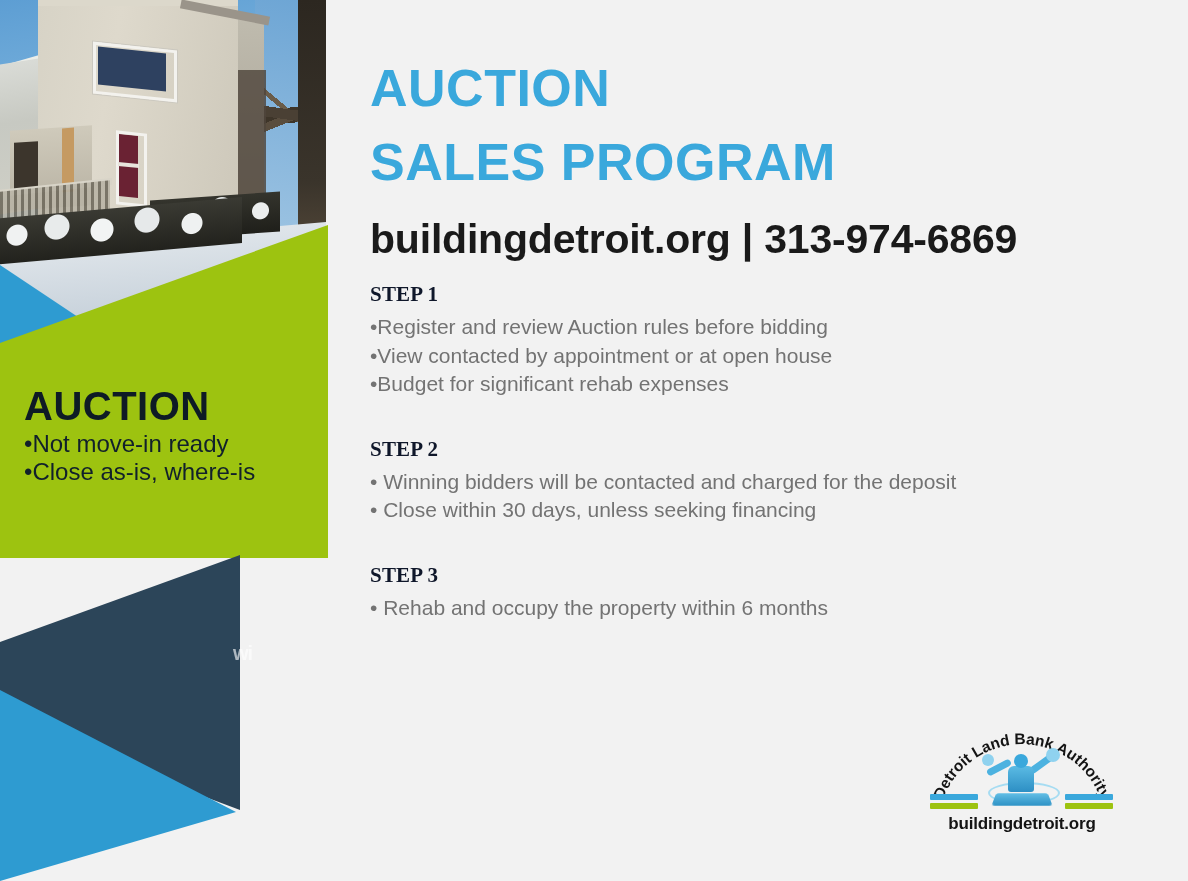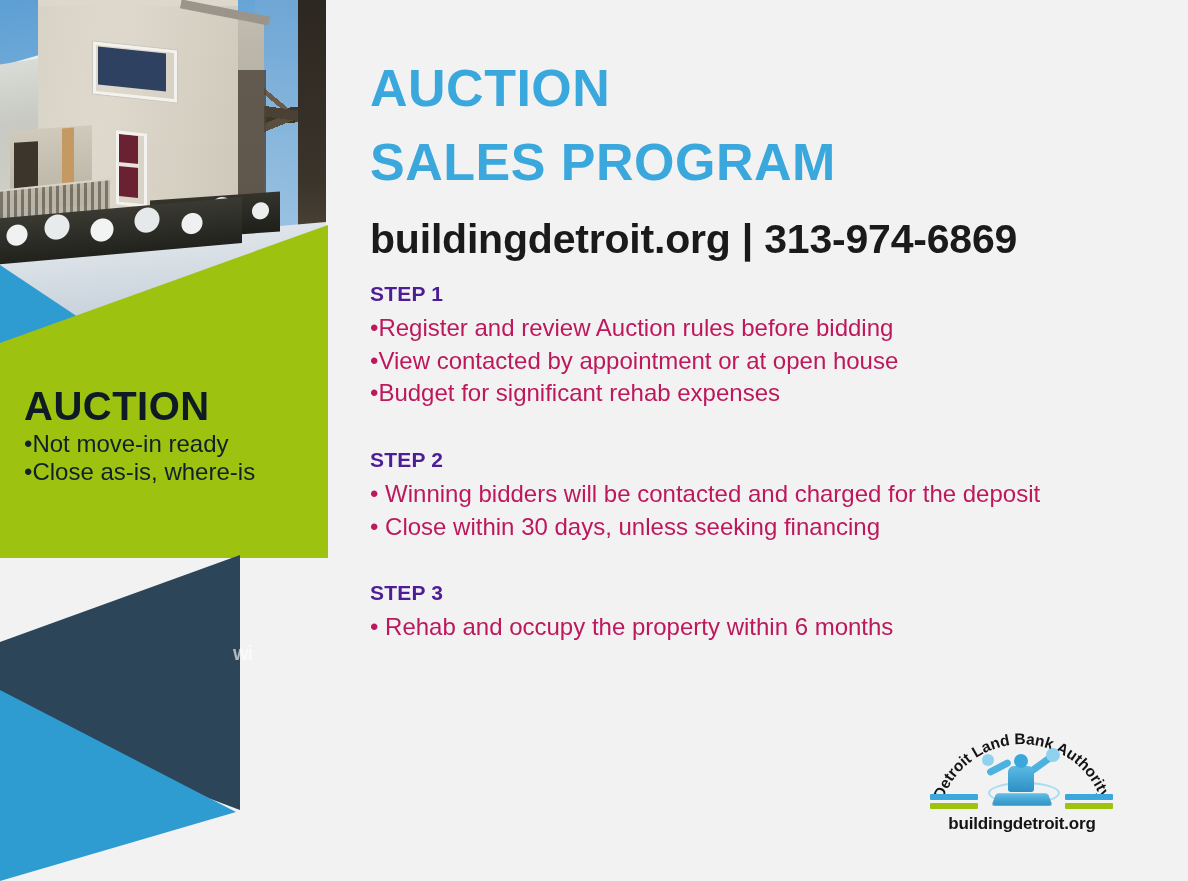--- a/index.html
+++ b/index.html
@@ -281,32 +281,33 @@
   #steps {
     position: absolute;
     left: 40px;
     top: 282px;
     width: 790px;
   }
   .step-block { margin-bottom: 26px; }
   .step-heading {
     font-size: 21px;
     font-weight: bold;
-    color: #4c1d95;
+    color: #0f172a;
     margin: 0 0 6px 0;
     letter-spacing: .2px;
+    font-family: Liberation Serif, serif;
   }
   .step-list {
     list-style: none;
     margin: 0;
     padding: 0;
   }
   .step-list li {
-    font-size: 24px;
-    color: #be185d;
+    font-size: 21px;
+    color: #737373;
     line-height: 1.36;
   }
   .tight-bullets li { text-indent: 0; }
 
   
   #logo {
     position: absolute;
     left: 592px;
     top: 706px;
     width: 200px;

